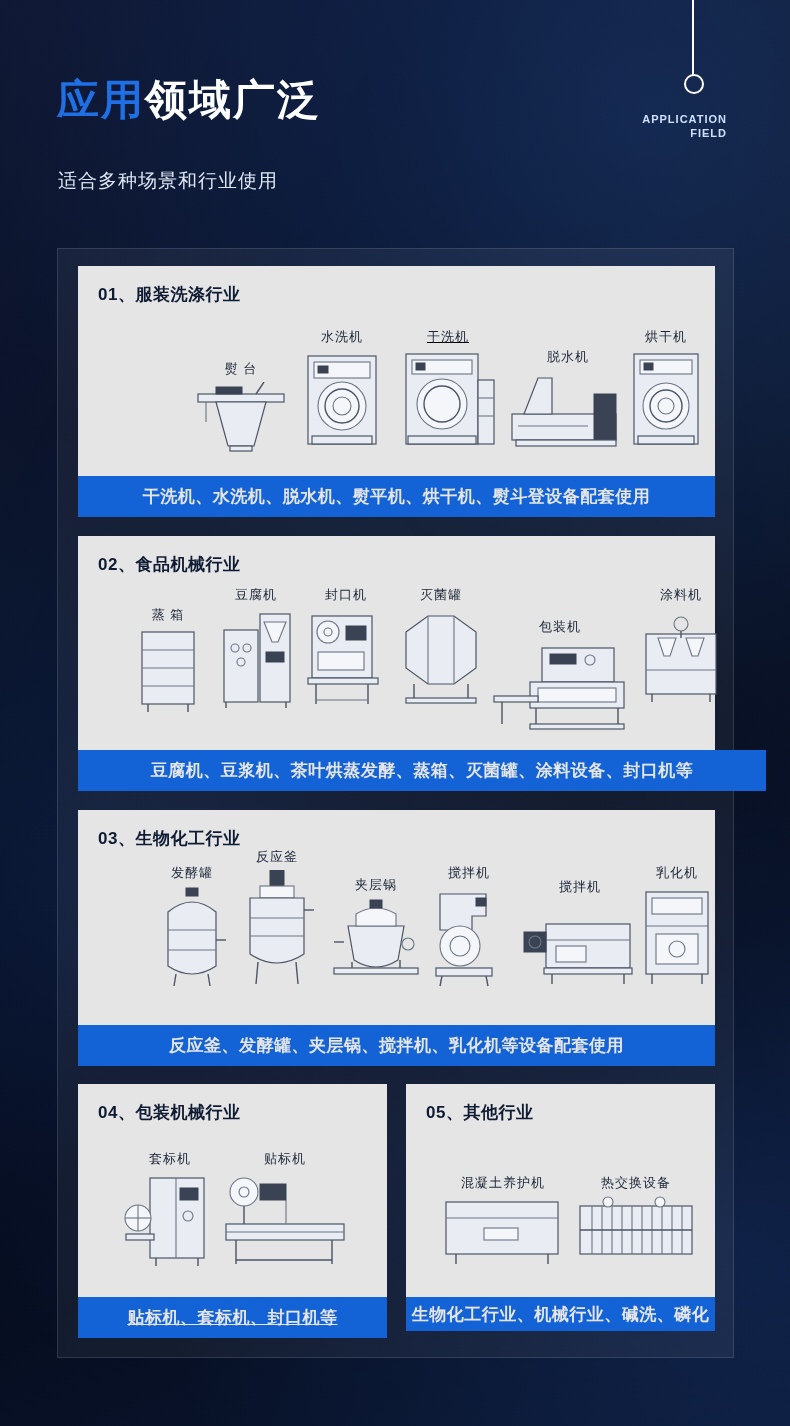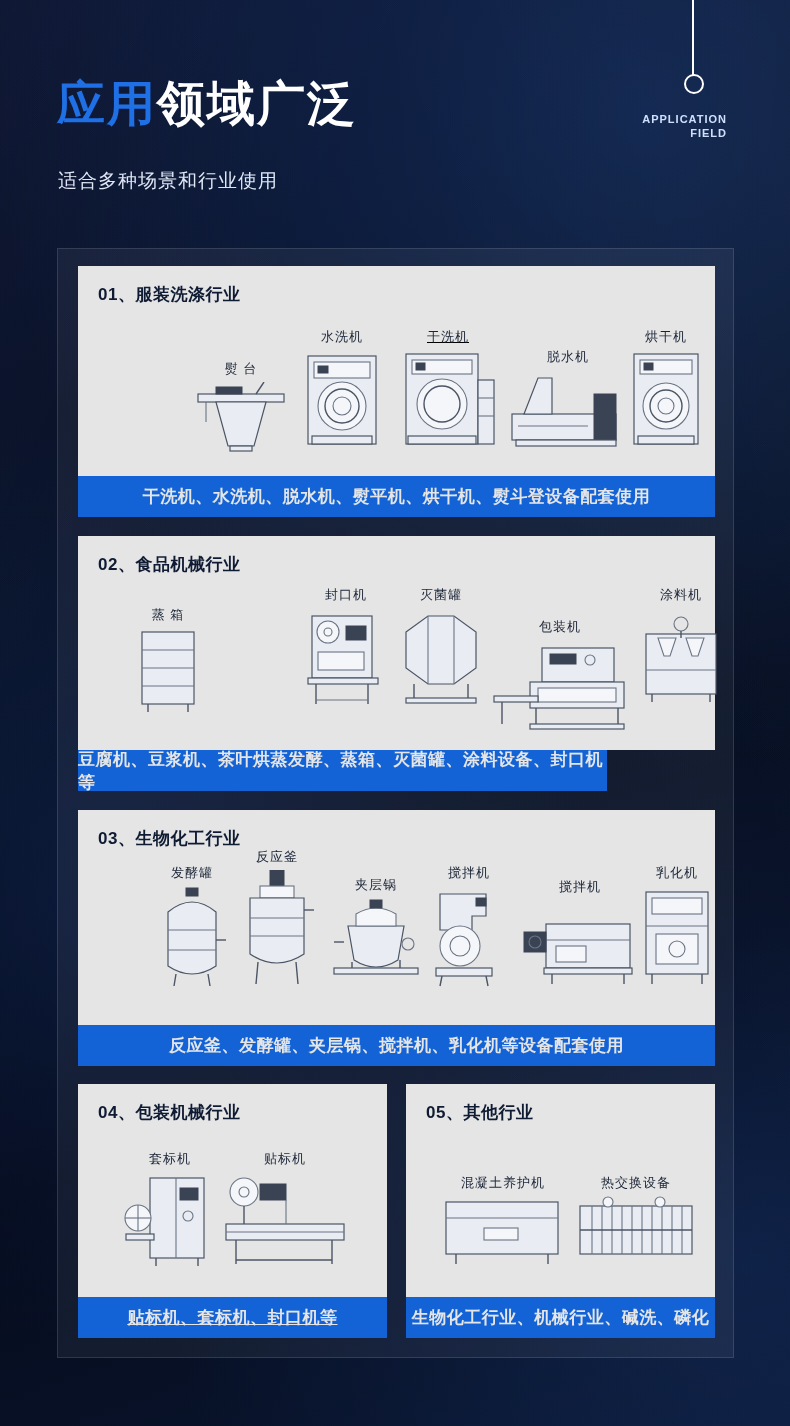--- a/index.html
+++ b/index.html
@@ -19,21 +19,21 @@
     background-image:
       linear-gradient(115deg, rgba(255,255,255,0.025) 0%, rgba(255,255,255,0) 30%),
       linear-gradient(250deg, rgba(255,255,255,0.02) 0%, rgba(255,255,255,0) 35%);
     pointer-events:none;
   }
 
   
   .header{position:absolute;left:0;top:0;width:790px;height:250px;}
   .title{
     position:absolute;left:57px;top:72px;
-    font-size:48px;font-weight:bold;color:#ffffff;letter-spacing:2px;
+    font-size:42px;font-weight:bold;color:#ffffff;letter-spacing:2px;
     white-space:nowrap;
   }
   .title .hl{color:#1f6fe5;}
   .subtitle{
     position:absolute;left:58px;top:168px;
     font-size:19px;color:#dfe7f5;letter-spacing:1px;
   }
   .marker{position:absolute;right:63px;top:0;width:140px;height:140px;}
   .marker .line{
     position:absolute;right:33px;top:0;width:2px;height:76px;background:#ffffff;
@@ -66,27 +66,27 @@
     position:absolute;background:#1363d6;color:#e5e5e5;
     font-size:17px;font-weight:bold;letter-spacing:0.5px;
     display:flex;align-items:center;justify-content:center;
     box-sizing:border-box;
   }
 
   
   #card1{left:20px;top:17px;width:637px;height:210px;}
   #bar1 {left:20px;top:227px;width:637px;height:41px;}
   #card2{left:20px;top:287px;width:637px;height:214px;}
-  #bar2 {left:20px;top:501px;width:529px;height:41px;}
+  #bar2 {left:20px;top:501px;width:688px;height:41px;}
   #card3{left:20px;top:561px;width:637px;height:215px;}
   #bar3 {left:20px;top:776px;width:637px;height:41px;}
   #card4{left:20px;top:835px;width:309px;height:213px;}
   #bar4 {left:20px;top:1048px;width:309px;height:41px;text-decoration:underline;}
   #card5{left:348px;top:835px;width:309px;height:213px;}
-  #bar5 {left:348px;top:1048px;width:309px;height:41px;}
+  #bar5 {left:348px;top:1048px;width:309px;height:34px;}
 
   .items{position:absolute;left:0;top:44px;width:100%;bottom:0;}
   .item{position:absolute;text-align:center;}
   .item .lab{
     font-size:13px;color:#1a2436;white-space:nowrap;letter-spacing:1px;
     margin-bottom:4px;
   }
   .art{margin:0 auto;}
   svg{display:block;margin:0 auto;}
   .s{fill:none;stroke:#4b5565;stroke-width:1.4;}
@@ -210,20 +210,36 @@
             <rect class="f" x="16" y="4" width="52" height="72"></rect>
             <line class="s2" x1="16" y1="22" x2="68" y2="22"></line>
             <line class="s2" x1="16" y1="40" x2="68" y2="40"></line>
             <line class="s2" x1="16" y1="58" x2="68" y2="58"></line>
             <line class="s" x1="22" y1="76" x2="22" y2="84"></line>
             <line class="s" x1="62" y1="76" x2="62" y2="84"></line>
           </svg>
         </div>
       </div>
 
+      <div class="item" style="left:136px;top:6px;width:84px;">
+        <div class="lab">豆腐机</div>
+        <div class="art">
+          <svg width="84" height="104" viewBox="0 0 84 104">
+            <rect class="f" x="10" y="22" width="34" height="72"></rect>
+            <circle class="s2" cx="21" cy="40" r="4"></circle>
+            <circle class="s2" cx="33" cy="40" r="4"></circle>
+            <circle class="s2" cx="27" cy="54" r="4"></circle>
+            <rect class="f" x="46" y="6" width="30" height="88"></rect>
+            <path class="fl" d="M50 14 L72 14 L64 34 L58 34 Z"></path>
+            <rect class="fd" x="52" y="44" width="18" height="10"></rect>
+            <line class="s" x1="12" y1="94" x2="12" y2="100"></line>
+            <line class="s" x1="72" y1="94" x2="72" y2="100"></line>
+          </svg>
+        </div>
+      </div>
 
       <div class="item" style="left:320px;top:6px;width:86px;">
         <div class="lab">灭菌罐</div>
         <div class="art">
           <svg width="86" height="100" viewBox="0 0 86 100">
             <path class="f" d="M8 24 L30 8 L56 8 L78 24 L78 60 L56 76 L30 76 L8 60 Z"></path>
             <line class="s2" x1="30" y1="8" x2="30" y2="76"></line>
             <line class="s2" x1="56" y1="8" x2="56" y2="76"></line>
             <line class="s" x1="16" y1="76" x2="16" y2="92"></line>
             <line class="s" x1="70" y1="76" x2="70" y2="92"></line>

